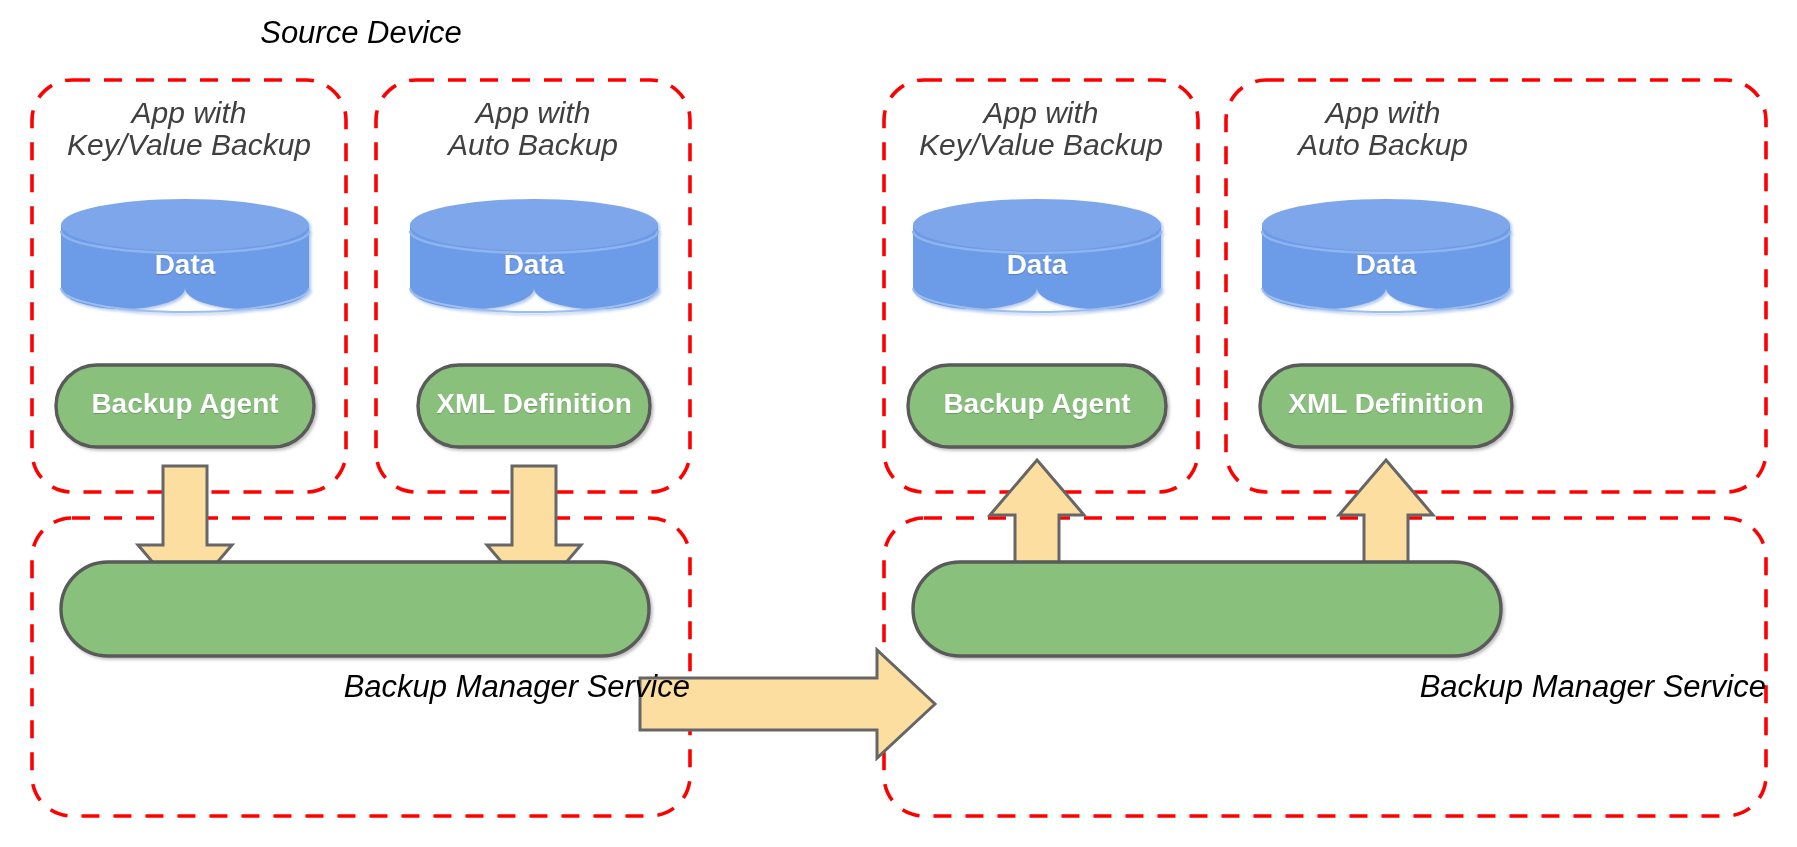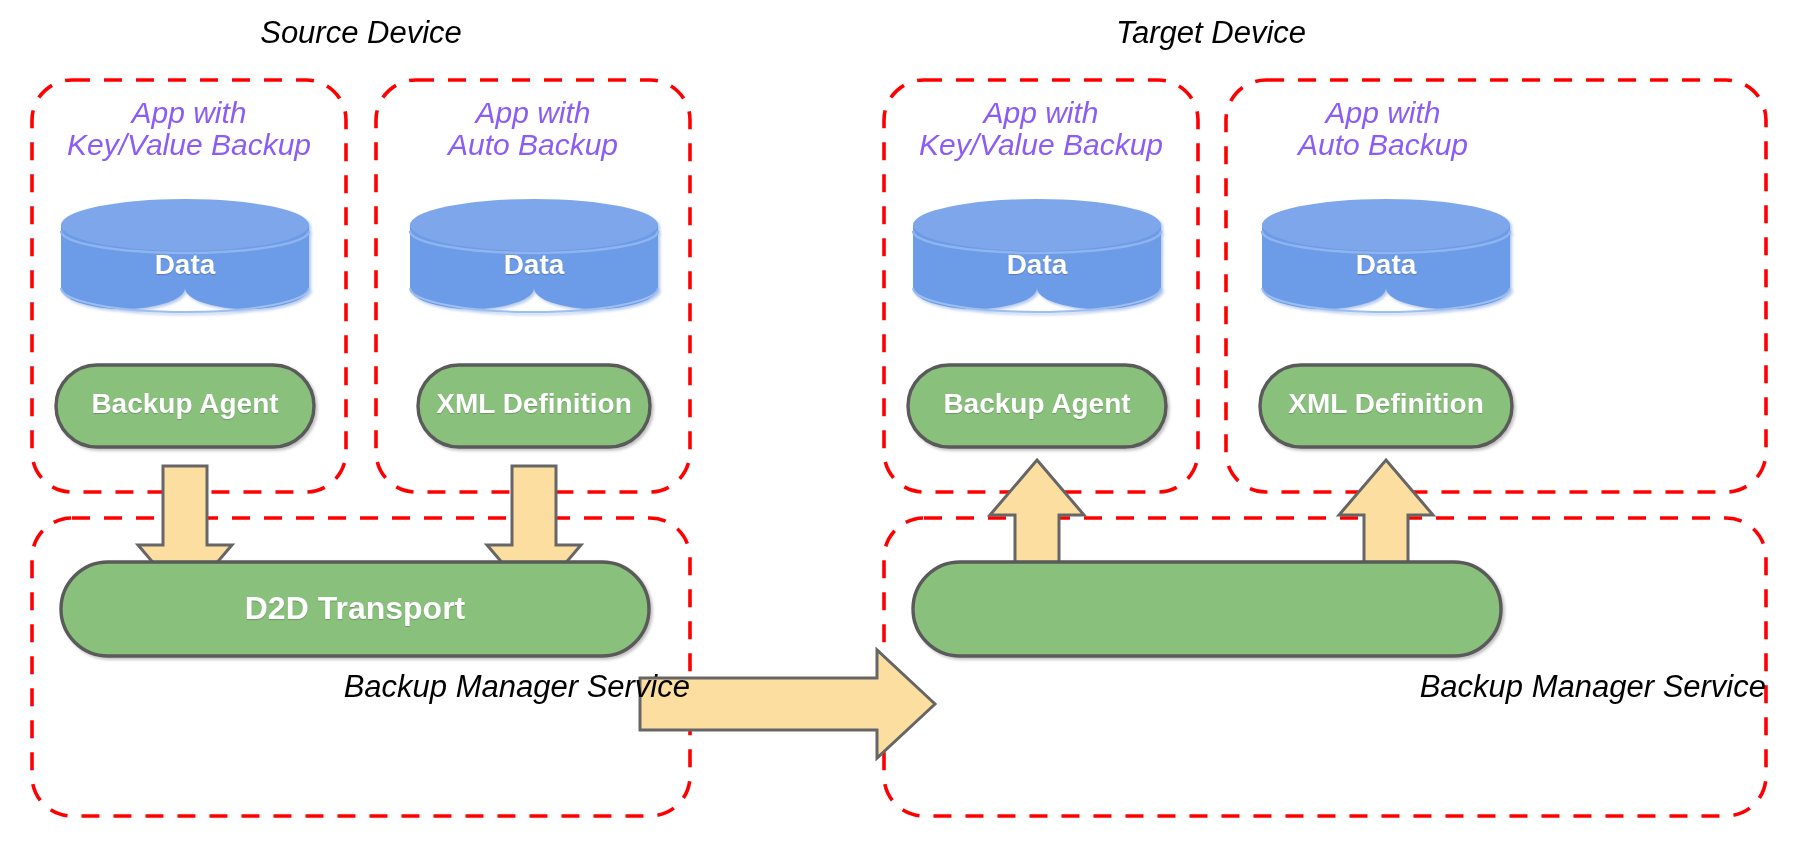--- a/index.html
+++ b/index.html
@@ -40,21 +40,21 @@
   .device-title {
     font-size: 31px;
     font-style: italic;
     font-weight: 400;
     color: #000;
   }
   .app-title {
     font-size: 30px;
     font-style: italic;
     font-weight: 400;
-    color: #8b5cf6;
+    color: #404040;
   }
   .svc-title {
     font-size: 31px;
     font-style: italic;
     font-weight: 400;
     color: #000;
     text-align: right;
   }
   .node-label {
     font-size: 28px;
@@ -168,21 +168,20 @@
 
     <g class="hit" filter="url(#softShadow)">
       <rect x="61" y="562" width="588" height="94" rx="47" ry="47" fill="#88C07B" stroke="#5A5A5A" stroke-width="3.4"></rect>
     </g>
     <g class="hit" filter="url(#softShadow)">
       <rect x="913" y="562" width="588" height="94" rx="47" ry="47" fill="#88C07B" stroke="#5A5A5A" stroke-width="3.4"></rect>
     </g>
   </svg>
 
   <div class="txt device-title" style="left:161px; top:16px; width:400px;">Source Device</div>
-  <div class="txt device-title" style="left:1011px; top:16px; width:400px;">Target Device</div>
 
   <div class="txt app-title" style="left:32px; top:96px; width:314px;">App with</div>
   <div class="txt app-title" style="left:22px; top:128px; width:334px;">Key/Value Backup</div>
 
   <div class="txt app-title" style="left:376px; top:96px; width:314px;">App with</div>
   <div class="txt app-title" style="left:376px; top:128px; width:314px;">Auto Backup</div>
 
   <div class="txt app-title" style="left:884px; top:96px; width:314px;">App with</div>
   <div class="txt app-title" style="left:874px; top:128px; width:334px;">Key/Value Backup</div>
 
@@ -192,18 +191,17 @@
   <div class="txt node-label" style="left:61px; top:249px; width:248px;">Data</div>
   <div class="txt node-label" style="left:410px; top:249px; width:248px;">Data</div>
   <div class="txt node-label" style="left:913px; top:249px; width:248px;">Data</div>
   <div class="txt node-label" style="left:1262px; top:249px; width:248px;">Data</div>
 
   <div class="txt node-label" style="left:56px; top:388px; width:258px;">Backup Agent</div>
   <div class="txt node-label" style="left:418px; top:388px; width:232px;">XML Definition</div>
   <div class="txt node-label" style="left:908px; top:388px; width:258px;">Backup Agent</div>
   <div class="txt node-label" style="left:1260px; top:388px; width:252px;">XML Definition</div>
 
-  <div class="txt node-label big" style="left:61px; top:591px; width:588px;">D2D Transport</div>
 
   <div class="txt svc-title" style="left:32px; top:670px; width:658px;">Backup Manager Service</div>
   <div class="txt svc-title" style="left:884px; top:670px; width:882px;">Backup Manager Service</div>
 
 </div>
 
 </body></html>

